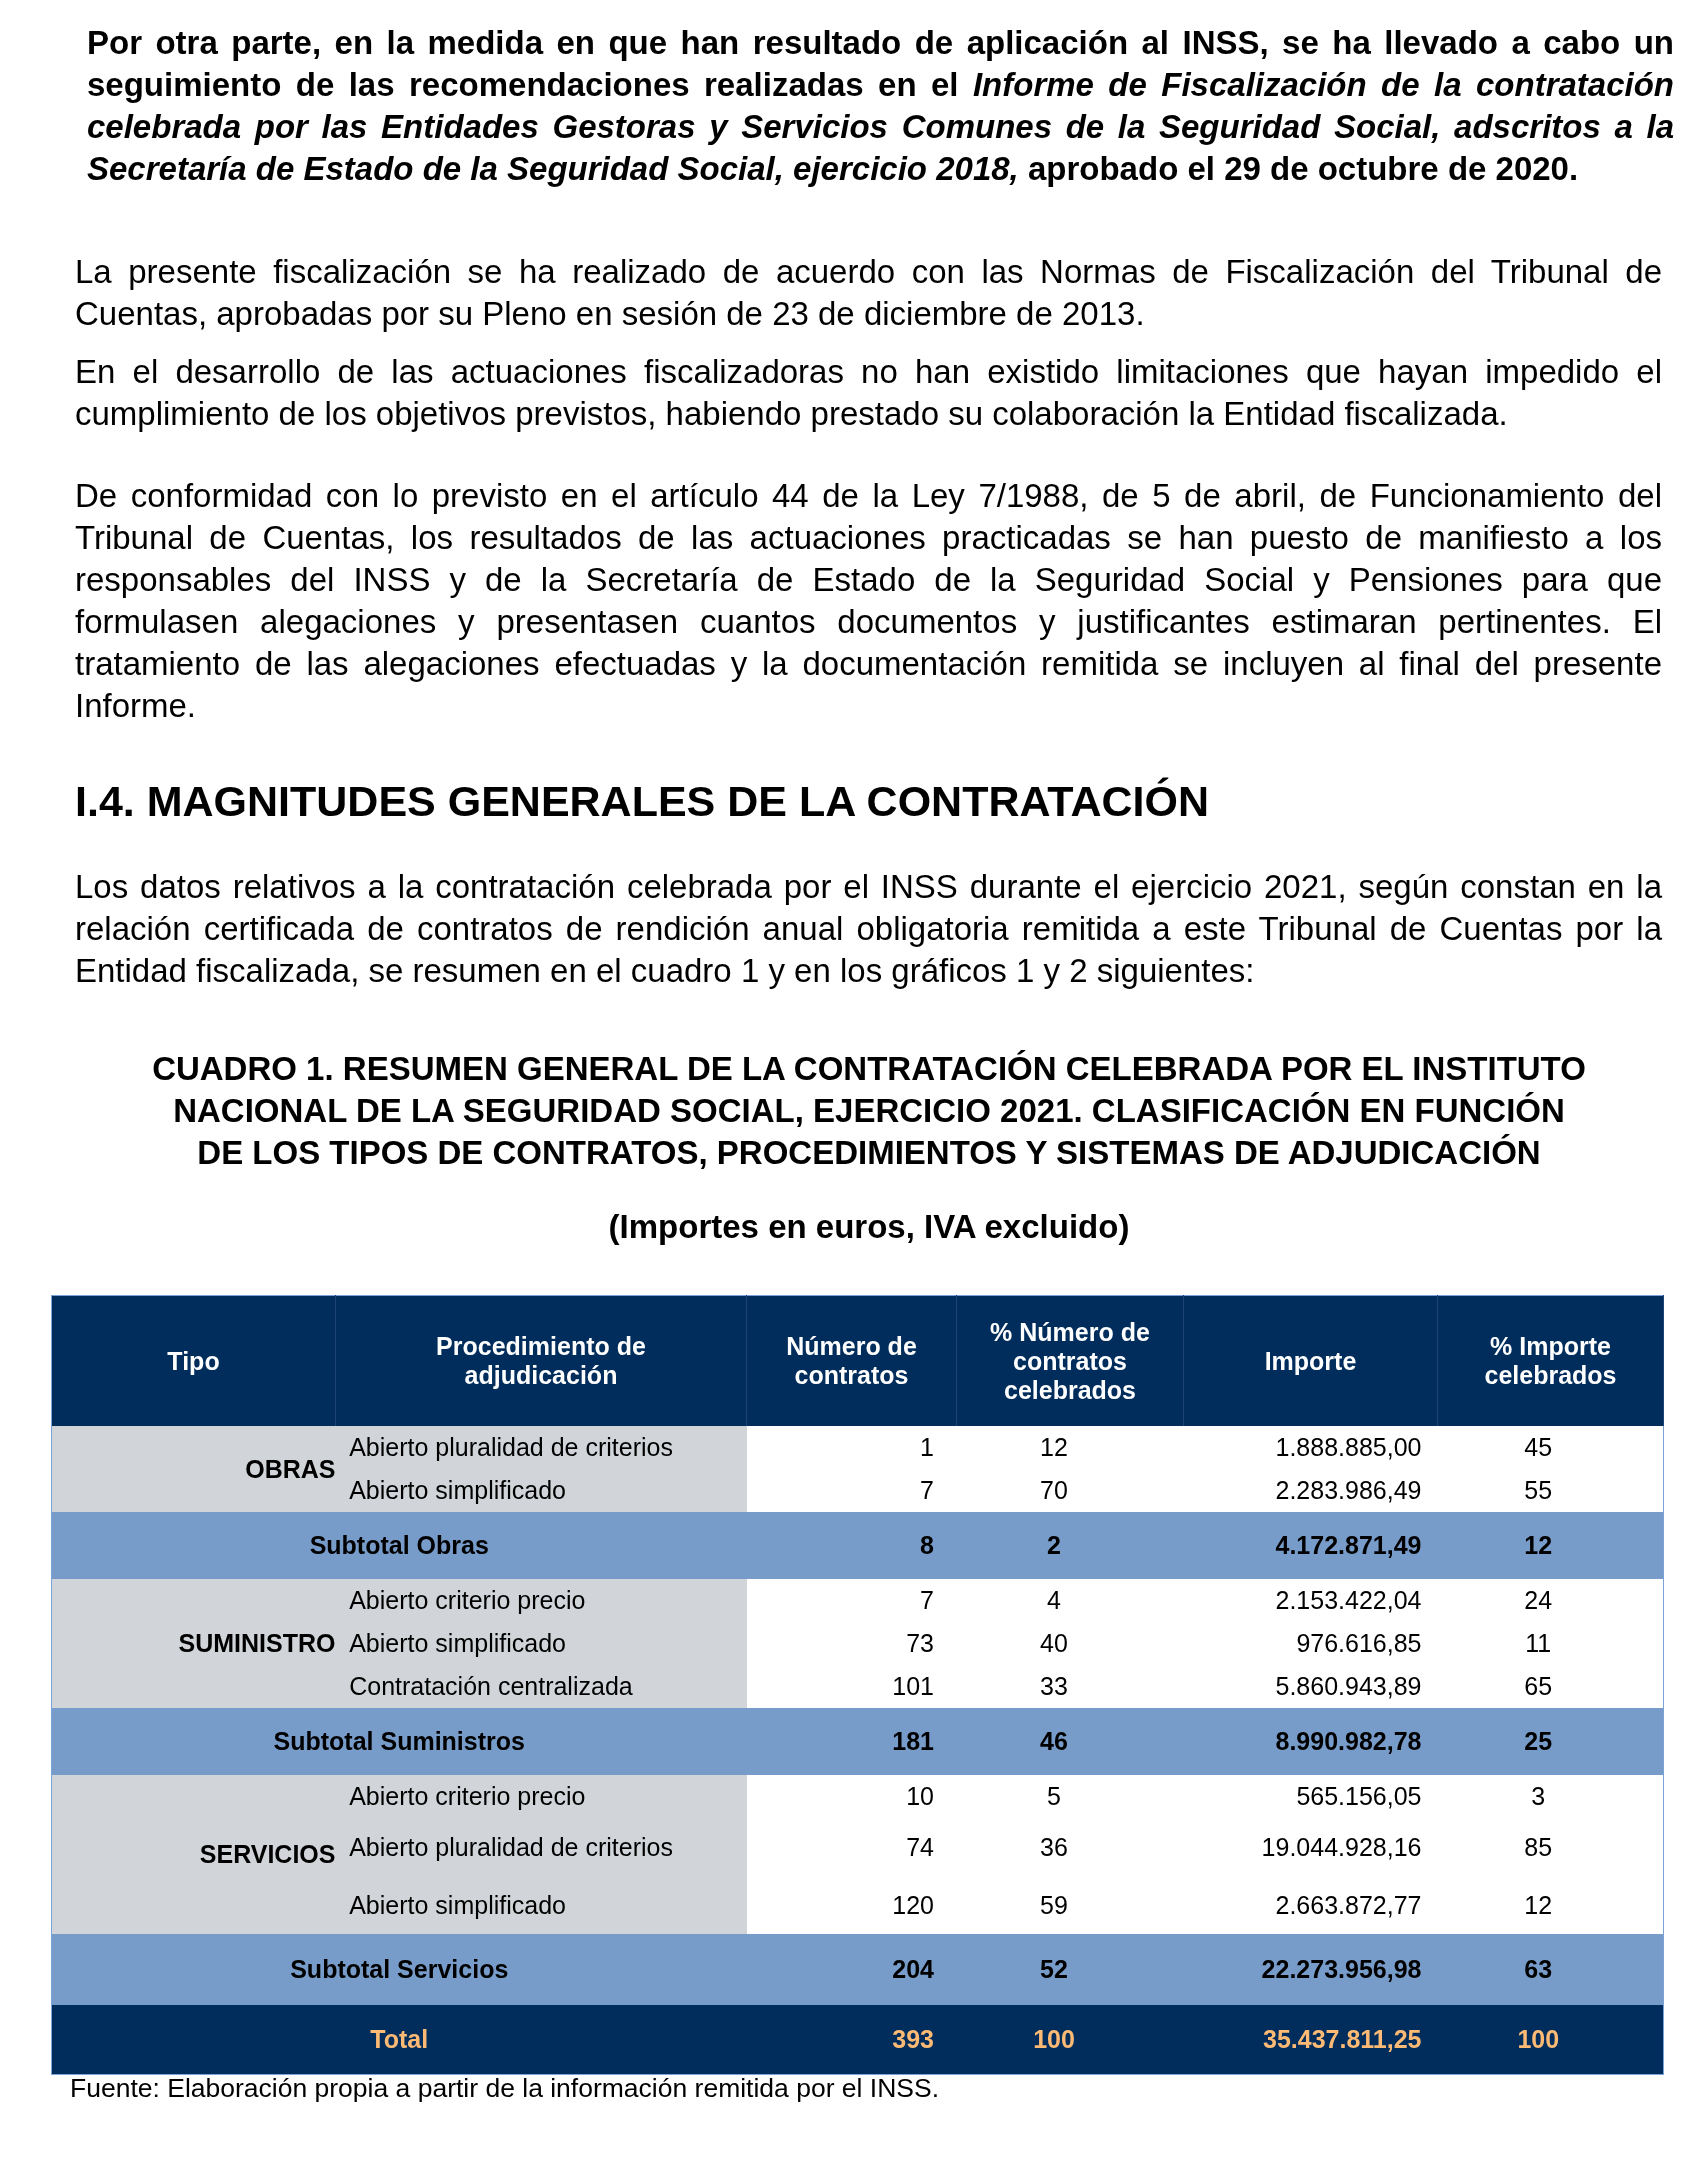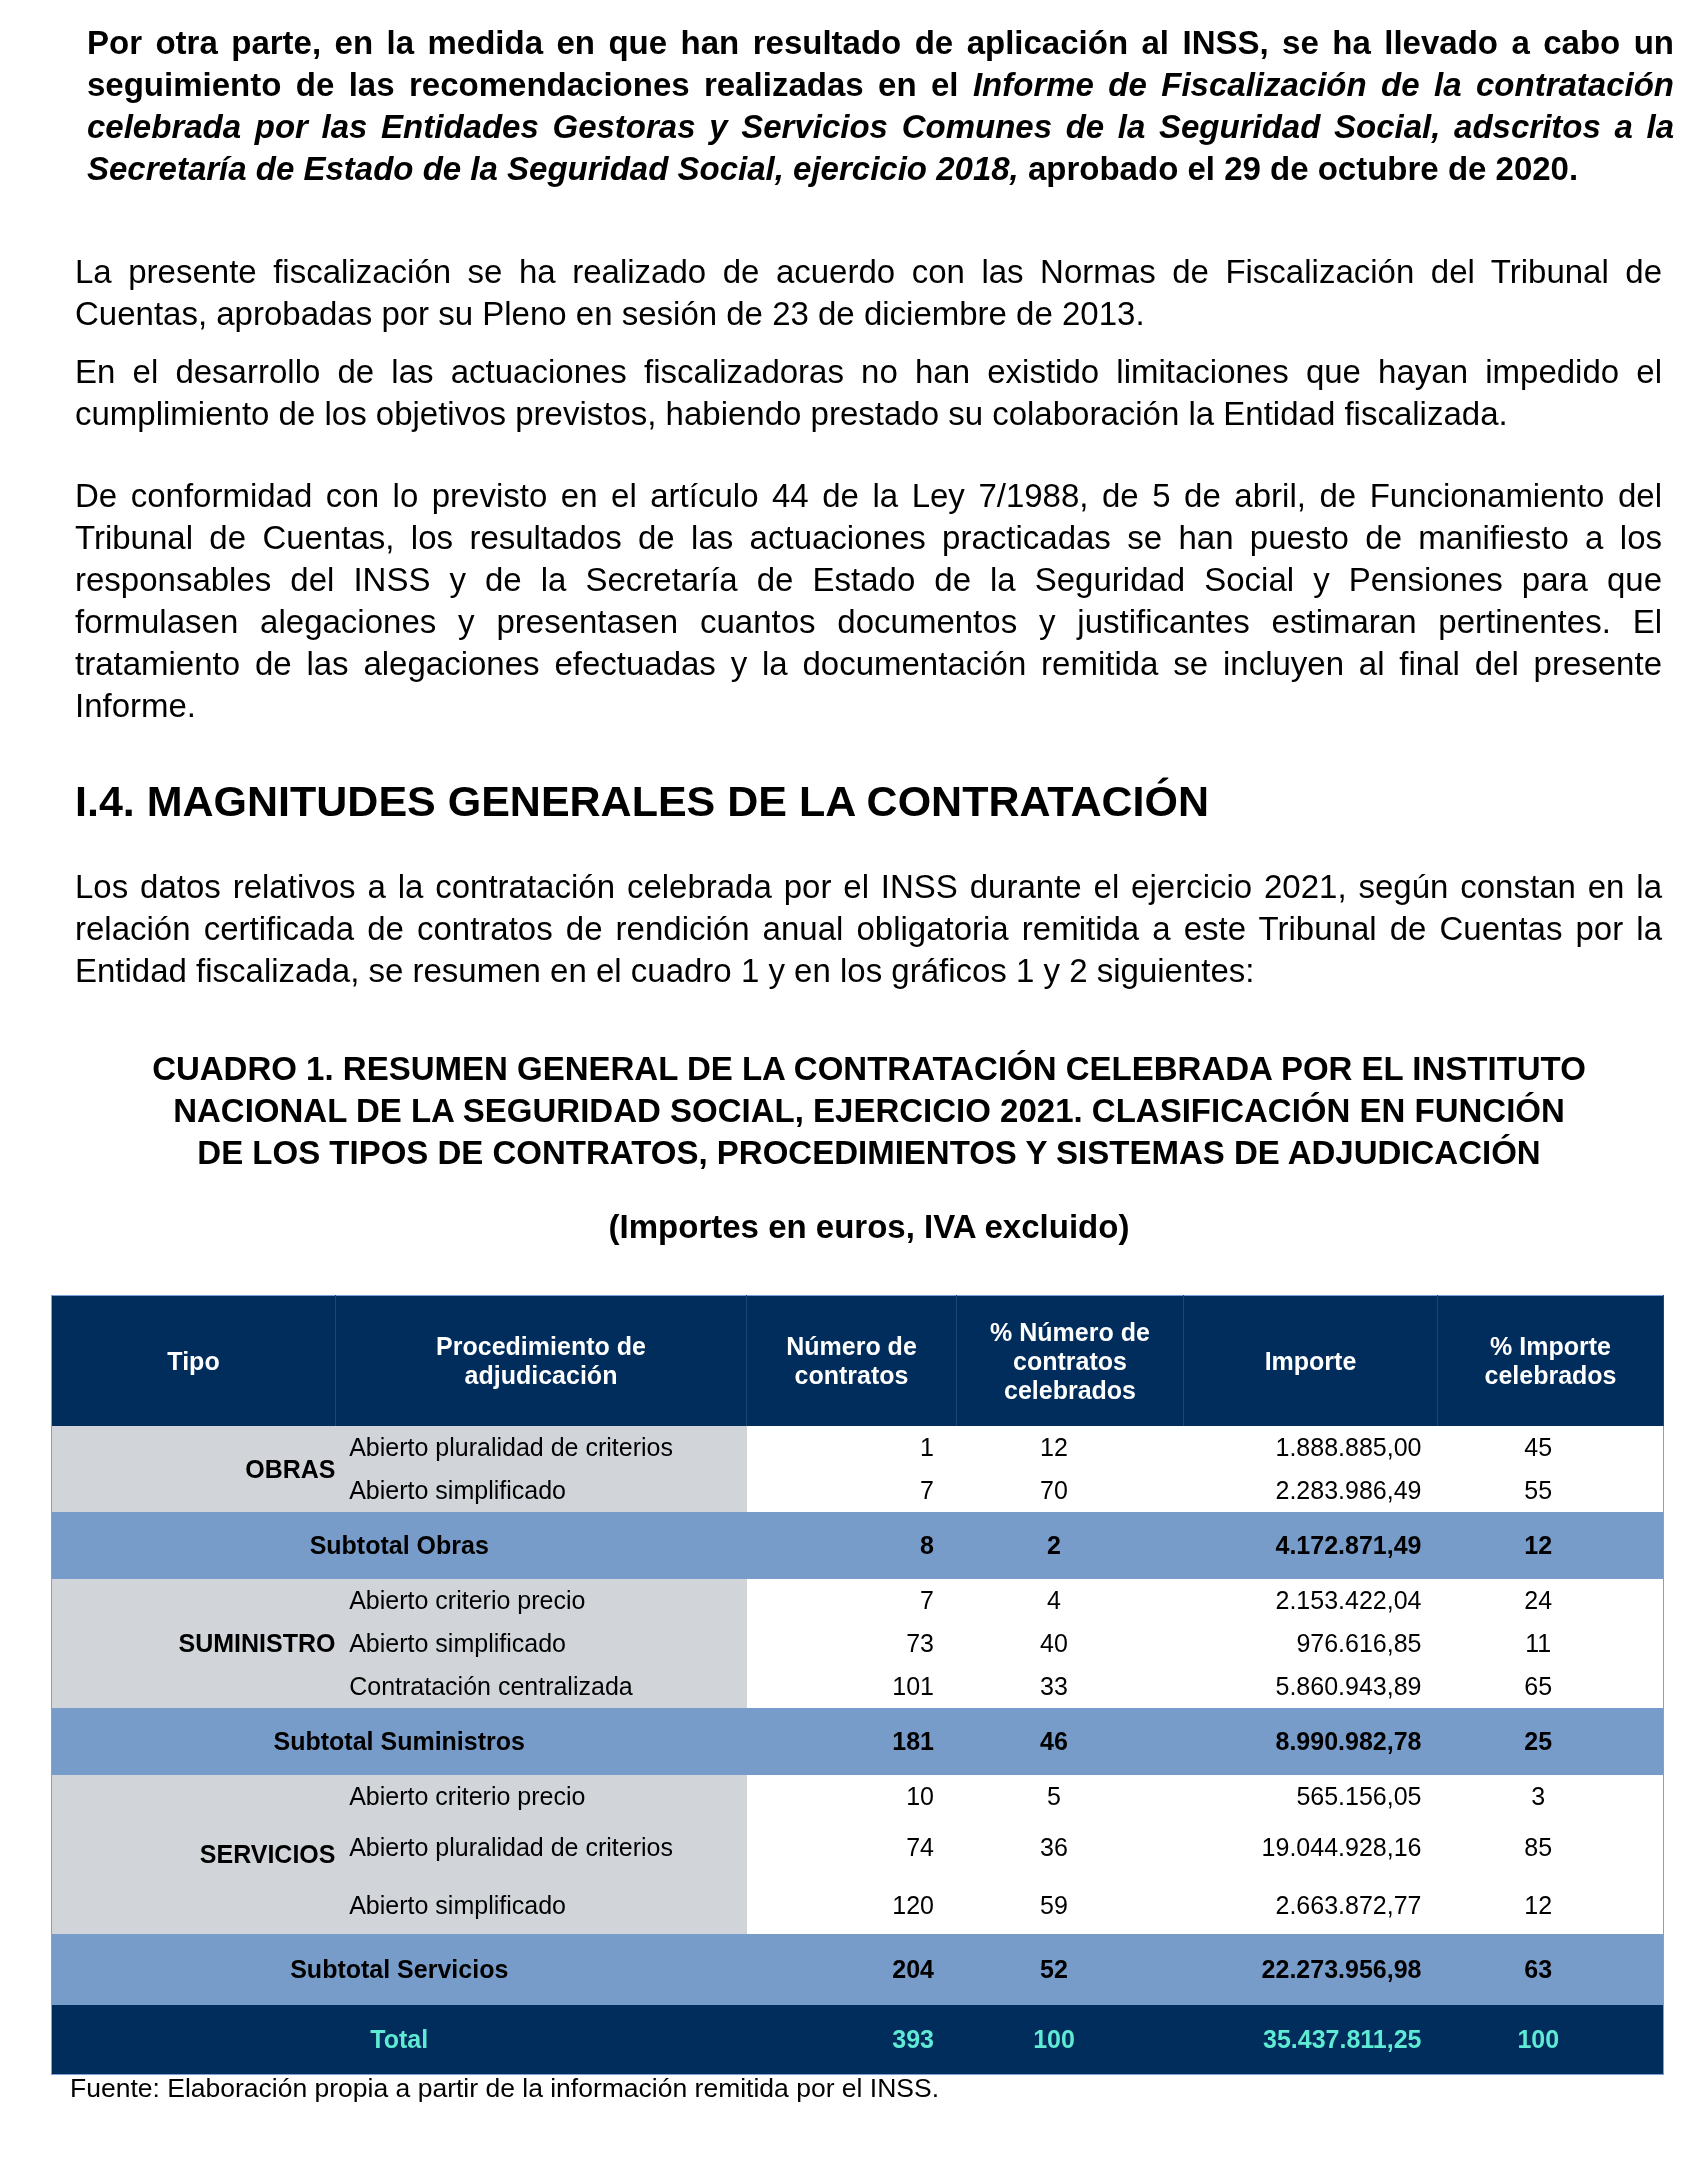--- a/index.html
+++ b/index.html
@@ -53,21 +53,21 @@
   td.num { text-align: right; padding-right: 22.5px; }
   td.pnum { text-align: center; padding-right: 32px; }
   td.imp { text-align: right; padding-right: 16px; }
   td.pimp { text-align: center; padding-right: 24px; }
 
   tr.subtotal td {
     background: #789cca; color: #000000; font-weight: bold; height: 67px;
   }
   tr.subtotal td.label { text-align: center; padding-left: 0; }
   tr.total td {
-    background: #002d5c; color: #5eead4; font-weight: bold; height: 69px;
+    background: #002d5c; color: #fdba74; font-weight: bold; height: 69px;
   }
   tr.total td.label { text-align: center; }
 
   .fuente {
     position: absolute; left: 70px; top: 2072px; font-size: 26.5px; line-height: 32px; margin: 0;
   }
 </style>
 </head>
 <body>
 

